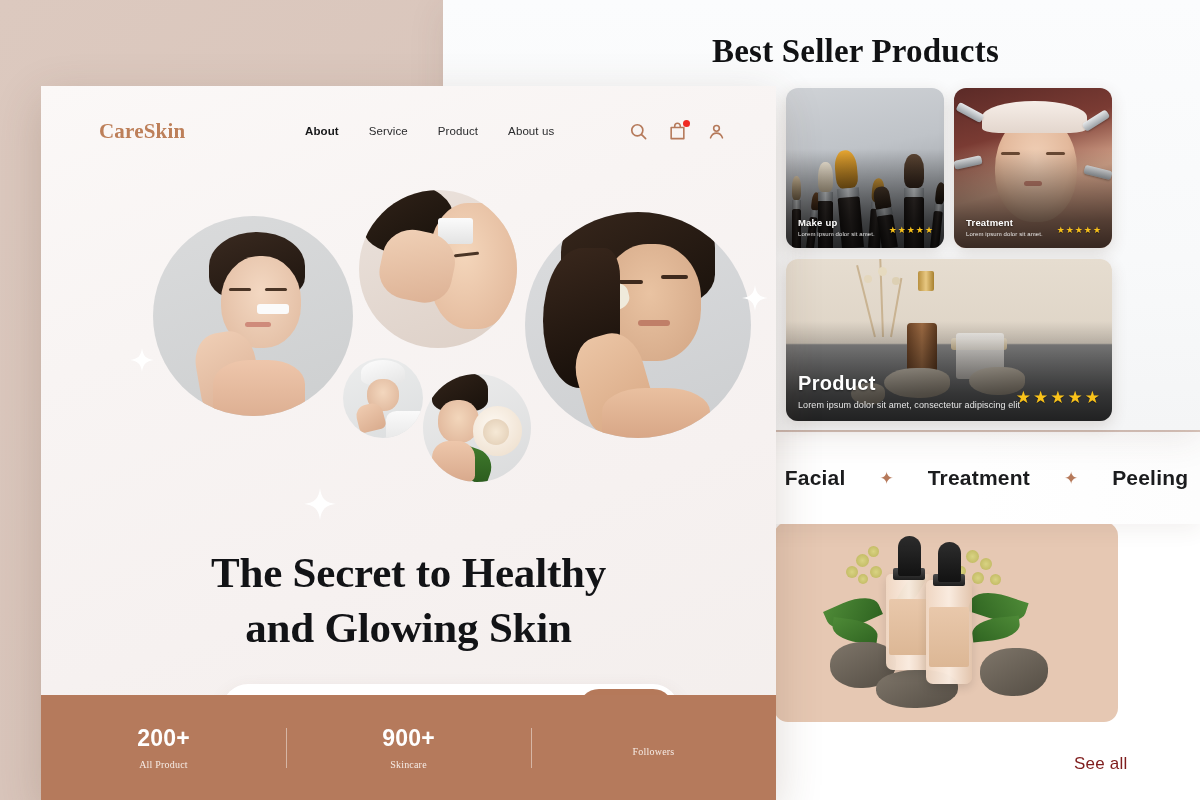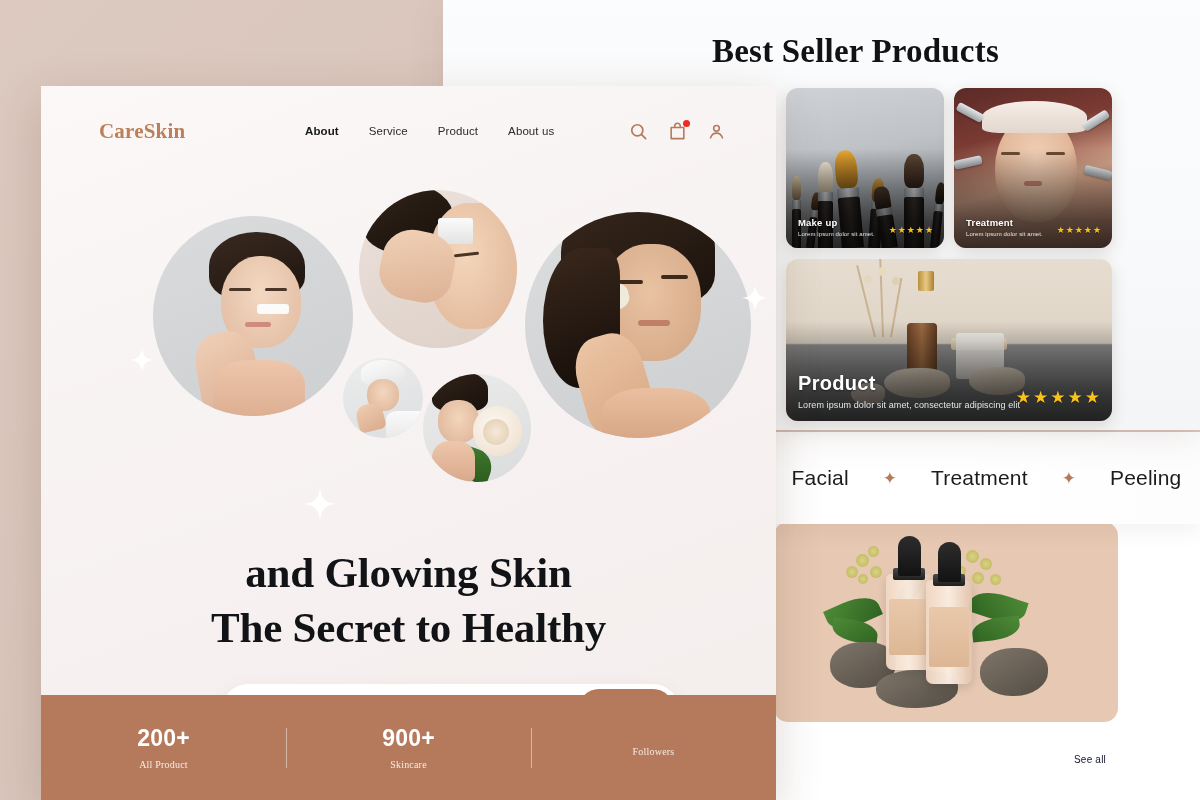--- a/index.html
+++ b/index.html
@@ -148,42 +148,42 @@
     display: flex;
     align-items: center;
     justify-content: center;
     gap: 34px;
     padding-left: 330px;
     box-shadow: 0 6px 20px rgba(90,60,45,0.07);
   }
   .cat-item {
     font-size: 21px;
     color: #1b1c1e;
-    font-weight: 400;
+    font-weight: 700;
     letter-spacing: 0.2px;
     white-space: nowrap;
   }
   .cat-sep { color: #b6795a; font-size: 17px; line-height: 1; }
 
   
   .bottom-card {
     position: absolute;
     left: 774px;
     top: 522px;
     width: 344px;
     height: 200px;
     border-radius: 14px;
     overflow: hidden;
   }
   .see-all {
     position: absolute;
     left: 1074px;
     top: 754px;
-    font-size: 10px;
-    color: #0f172a;
+    font-size: 17px;
+    color: #7f1d1d;
     letter-spacing: 0.2px;
     text-align: right;
   }
   
   .panel-bottomright {
     position: absolute;
     left: 745px;
     top: 432px;
     width: 455px;
     height: 368px;
@@ -612,22 +612,22 @@
         </svg>
     </span>
     <span class="sparkle" style="left:701px;top:103px;">
       <svg width="26" height="26" viewBox="0 0 24 24">
           <path d="M12 0 C13 8 16 11 24 12 C16 13 13 16 12 24 C11 16 8 13 0 12 C8 11 11 8 12 0Z" fill="#ffffff"></path>
         </svg>
     </span>
   </div>
 
   <div class="headline">
+    <div>The Secret to Healthy</div>
     <div>and Glowing Skin</div>
-    <div>The Secret to Healthy</div>
   </div>
 
   <div class="searchbar">
     <span class="sicon">
       <svg width="14" height="14" viewBox="0 0 24 24" fill="none" stroke="#9a9a9e" stroke-width="2.4" stroke-linecap="round">
         <circle cx="10.5" cy="10.5" r="7"></circle>
           <line x1="16" y1="16" x2="21" y2="21"></line>
       </svg>
     </span>
     <input type="text" placeholder="Find Doctor" style="">

